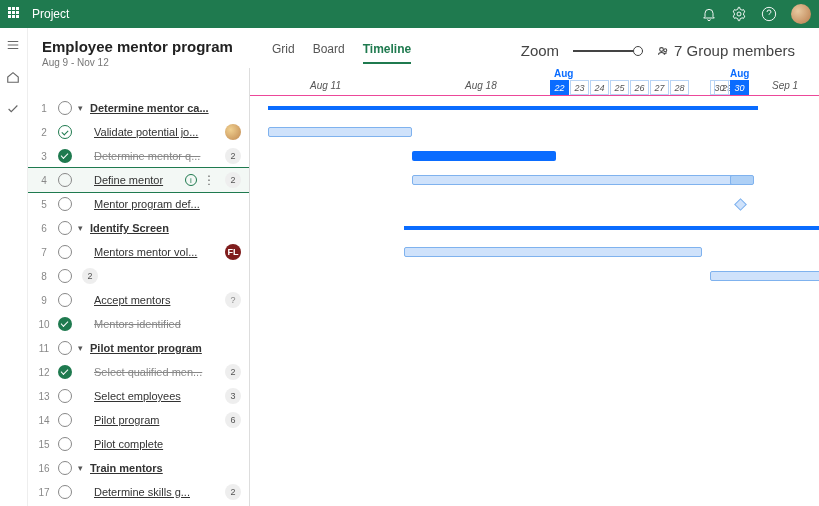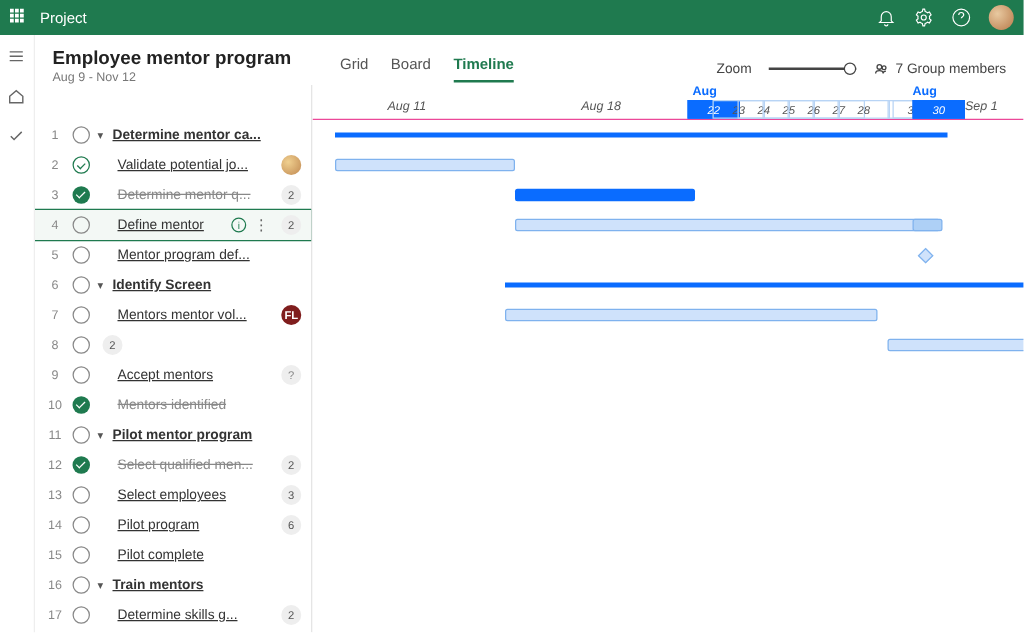--- a/index.html
+++ b/index.html
@@ -8,28 +8,28 @@
 .topbar .waffle { width: 14px; height: 14px; display: grid; grid-template-columns: repeat(3,3px); grid-template-rows: repeat(3,3px); gap: 1px; margin-right: 10px; cursor: pointer; }
 .topbar .waffle span { background: #fff; }
 .topbar .title { flex: 1; font-weight: 400; }
 .topbar .icon { width: 16px; height: 16px; margin-left: 14px; cursor: pointer; fill: none; stroke: #fff; stroke-width: 1.4; }
 .topbar .avatar { width: 20px; height: 20px; border-radius: 50%; background: radial-gradient(circle at 35% 35%, #e8c9a0, #b87a4a); margin-left: 14px; cursor: pointer; }
 .body { display: flex; height: 478px; }
 .leftrail { width: 28px; border-right: 1px solid #eee; display: flex; flex-direction: column; align-items: center; padding-top: 10px; gap: 16px; }
 .leftrail div { width: 16px; height: 16px; cursor: pointer; color: #666; }
 .leftrail svg { width: 14px; height: 14px; stroke: #666; fill: none; stroke-width: 1.3; }
 .main { flex: 1; display: flex; flex-direction: column; }
-.mainhdr { display: flex; align-items: center; padding: 10px 14px 0 14px; }
+.mainhdr { display: flex; align-items: flex-start; padding: 10px 24px 0 14px; }
 .mainhdr .titlewrap { flex: 0 0 210px; }
 .mainhdr h1 { font-size: 15px; font-weight: 600; color: #222; }
 .mainhdr .daterange { font-size: 10px; color: #777; margin-top: 2px; }
 .viewtabs { display: flex; gap: 18px; font-size: 12px; color: #555; padding-top: 4px; margin-left: 20px; }
 .viewtabs .tab { cursor: pointer; padding-bottom: 6px; }
 .viewtabs .tab.active { color: #1f7a4f; border-bottom: 2px solid #1f7a4f; font-weight: 600; }
-.hdrright { margin-left: auto; display: flex; align-items: center; gap: 14px; font-size: 11px; color: #444; padding-top: 4px; }
+.hdrright { margin-left: auto; display: flex; align-items: center; gap: 14px; font-size: 15px; color: #444; padding-top: 4px; }
 .zoomslider { width: 70px; height: 10px; position: relative; }
 .zoomslider .track { position: absolute; top: 4px; width: 100%; height: 2px; background: #444; }
 .zoomslider .knob { position: absolute; right: 0; top: 0; width: 10px; height: 10px; border: 1.5px solid #444; border-radius: 50%; background: #fff; cursor: pointer; }
 .groupmem { display: flex; align-items: center; gap: 5px; cursor: pointer; }
 .groupmem svg { width: 12px; height: 12px; stroke: #444; fill: none; stroke-width: 1.4; }
 .content { flex: 1; display: flex; overflow: hidden; }
 .tasklist { width: 222px; border-right: 1px solid #ddd; overflow-y: auto; font-size: 11px; color: #333; padding-top: 28px; }
 .taskrow { display: flex; align-items: center; height: 24px; padding: 0 8px; position: relative; }
 .taskrow.selected { background: #f3f8f5; outline: 1px solid #1f7a4f; z-index: 2; }
 .taskrow .num { width: 16px; color: #888; font-size: 10px; text-align: center; }
@@ -50,21 +50,21 @@
 .taskrow .badge.q { background: #eee; color: #888; }
 .taskrow .badge.avatar { background: radial-gradient(circle at 35% 35%, #f0d090, #c08850); }
 .taskrow .info { width: 12px; height: 12px; border: 1px solid #1f7a4f; border-radius: 50%; color: #1f7a4f; font-size: 8px; display: flex; align-items: center; justify-content: center; margin-left: 4px; }
 .taskrow .more { color: #666; margin: 0 6px; cursor: pointer; font-size: 12px; line-height: 1; }
 .timeline { flex: 1; position: relative; overflow: hidden; background: #fff; }
 .datehdr { height: 28px; position: relative; border-bottom: 1px solid #ec4899; font-size: 10px; color: #555; }
 .datehdr .monthrow { position: absolute; top: 0; left: 0; right: 0; height: 12px; }
 .datehdr .dayrow { position: absolute; top: 12px; left: 0; right: 0; height: 16px; font-style: italic; }
 .datehdr .lbl { position: absolute; }
 .datehdr .month-aug { color: #0a6cff; font-weight: 600; }
-.datehdr .daycell { position: absolute; width: 42px; height: 15px; text-align: center; line-height: 15px; font-size: 9px; border: 0.5px solid #b8d4f5; color: #555; cursor: pointer; }
+.datehdr .daycell { position: absolute; width: 19px; height: 15px; text-align: center; line-height: 15px; font-size: 9px; border: 0.5px solid #b8d4f5; color: #555; cursor: pointer; }
 .datehdr .daycell.hl { background: #0a6cff; color: #fff; border-color: #0a6cff; }
 .ganttrows { position: absolute; top: 28px; left: 0; right: 0; }
 .grow { height: 24px; position: relative; }
 .bar { position: absolute; height: 10px; top: 7px; border-radius: 2px; }
 .bar.summary { height: 4px; top: 10px; background: #0a6cff; border-radius: 0; }
 .bar.solid { background: #0a6cff; }
 .bar.light { background: #cfe2fb; border: 1px solid #7fb2ee; }
 .bar.hatch { background: #aed0f6; border: 1px solid #7fb2ee; }
 .diamond { position: absolute; width: 9px; height: 9px; background: #cfe2fb; border: 1px solid #7fb2ee; transform: rotate(45deg); }
 </style>

